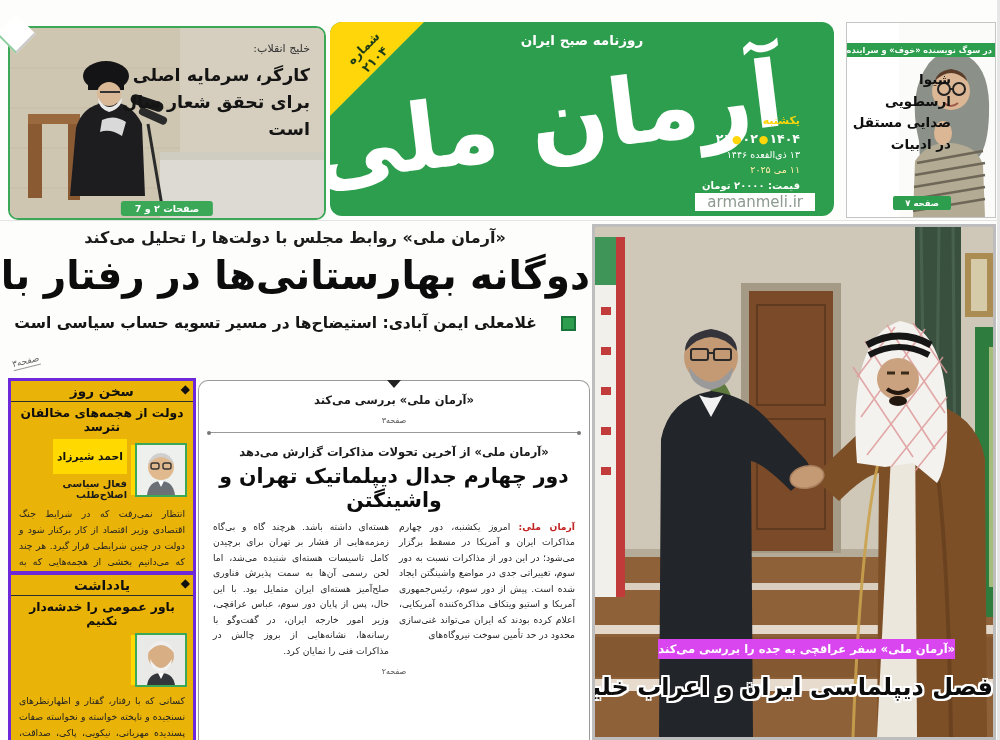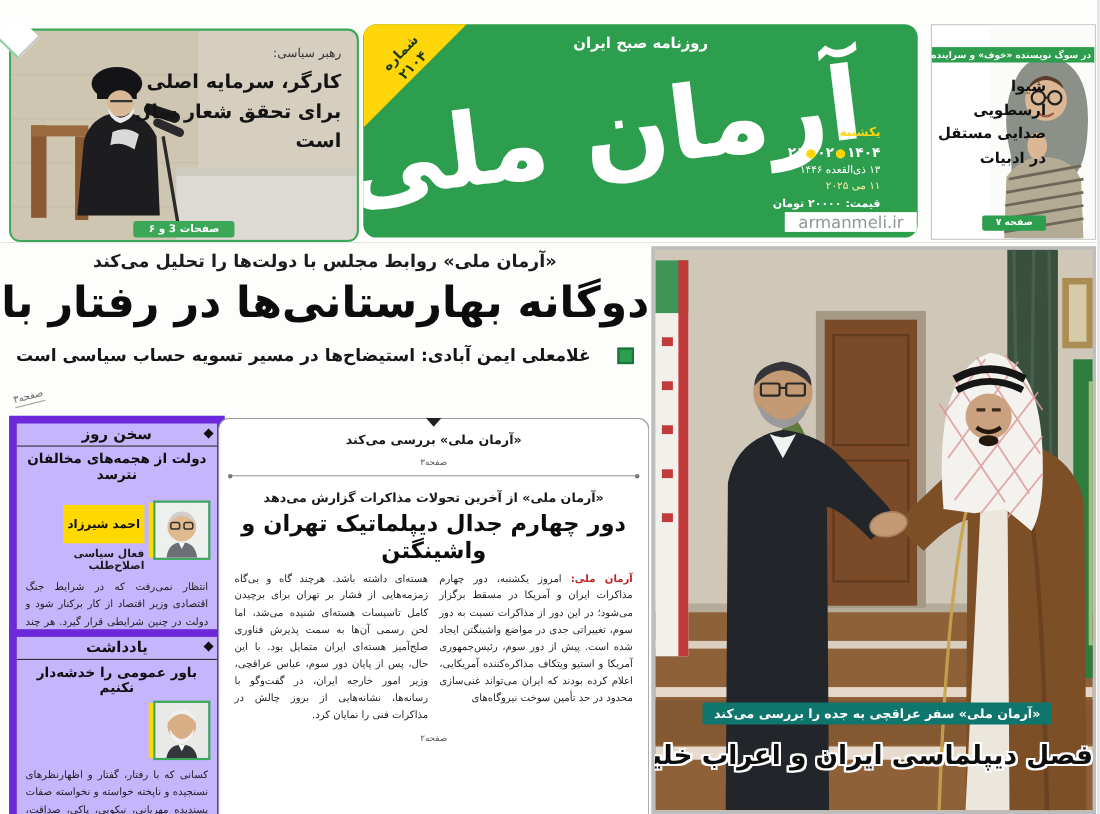--- a/index.html
+++ b/index.html
@@ -29,21 +29,21 @@
                 font-size:13.5px;font-weight:bold;white-space:nowrap;}
   .mast-title{position:absolute;top:52%;left:43%;transform:translate(-50%,-50%) rotate(-7deg);
               font-size:92px;font-weight:bold;color:#fff;white-space:nowrap;line-height:1;}
   .mast-dates{position:absolute;right:34px;top:90px;text-align:right;color:#fff;line-height:1.55;}
   .weekday{color:#ffd60a;font-size:11px;font-weight:bold;}
   .date-nums{font-size:12.5px;font-weight:bold;direction:rtl;}
   .date-nums .dot{color:#ffd60a;font-size:11px;padding:0 1px;}
   .hijri{font-size:9.5px;}
   .greg{font-size:9.5px;color:#ffeea8;}
   .price{font-size:10px;font-weight:bold;}
-  .website{position:absolute;right:1px;bottom:5px;background:#fff;color:#8d9a90;font-size:15px;
+  .website{position:absolute;right:19px;bottom:5px;background:#fff;color:#8d9a90;font-size:15px;
            padding:0 12px;direction:ltr;cursor:pointer;}
 
   .culture-box{position:absolute;left:846px;top:22px;width:148px;height:194px;background:#fff;
                border:1px solid #c5c5c5;overflow:hidden;}
   .culture-box svg{position:absolute;right:0;top:0;}
   .culture-kicker{position:absolute;top:20px;left:0;right:0;background:#2d9e4e;color:#fff;font-size:8.2px;
                   font-weight:bold;padding:2px 3px;text-align:center;white-space:nowrap;z-index:3;}
   .culture-headline{position:absolute;top:46px;right:44px;left:2px;text-align:right;font-size:13.5px;
                     font-weight:bold;line-height:1.6;color:#101010;z-index:3;}
   .culture-headline span{display:block;}
@@ -58,32 +58,32 @@
   .lead-headline{margin-top:6px;font-size:39px;font-weight:800;letter-spacing:-1px;color:#0c0c0c;
                  white-space:nowrap;}
   .lead-sub{margin-top:16px;display:flex;align-items:center;justify-content:center;gap:24px;
             font-size:15.5px;font-weight:bold;color:#161616;}
   .green-square{width:11px;height:11px;background:#2d9e4e;border:2px solid #19753a;display:inline-block;}
 
   .page3-marker{position:absolute;left:12px;top:356px;transform:rotate(-14deg);font-size:9px;color:#666;
                 border-bottom:1px solid #999;padding-bottom:1px;}
 
   
-  .opinion{position:absolute;left:8px;width:182px;border:7px solid #6d28d9;background:#c4b5fd;overflow:hidden;}
+  .opinion{position:absolute;left:8px;width:182px;border:3px solid #6d28d9;background:#eab308;overflow:hidden;}
   .op1{top:378px;height:190px;}
   .op2{top:572px;height:168px;border-bottom:none;}
   .sec-head{position:relative;border-bottom:1.5px solid #2e2e2e;text-align:center;font-size:13.5px;
             font-weight:bold;padding:2px 0;color:#111;}
   .diamond{position:absolute;right:3px;top:1px;font-size:12px;color:#111;}
   .op-title{text-align:center;font-weight:bold;font-size:12.3px;padding:4px 2px 2px;color:#0e0e0e;}
   .author-row{display:flex;align-items:center;justify-content:flex-start;padding:3px 6px;gap:0;}
   .author-photo{width:48px;height:50px;border:2px solid #3aa857;flex:0 0 auto;}
   .ybar{width:4px;height:50px;background:#ffd900;flex:0 0 auto;margin-left:4px;}
   .author-meta{flex:1;text-align:right;padding-left:4px;}
-  .author-name{display:inline-block;background:#ffd900;font-size:10.8px;font-weight:bold;padding:11px 4px;color:#111;margin-top:16px;}
+  .author-name{display:inline-block;background:#ffd900;font-size:10.8px;font-weight:bold;padding:11px 4px;color:#111;}
   .author-role{font-size:9.8px;font-weight:bold;margin-top:4px;color:#1a1a1a;}
   .op-body{padding:3px 8px;font-size:9.3px;line-height:1.72;text-align:justify;color:#222;}
 
   
   .center-box{position:absolute;left:198px;top:380px;width:390px;height:360px;border:1px solid #9a9a9a;
               border-bottom:none;border-radius:10px 10px 0 0;background:#fff;}
   .tri-marker{position:absolute;top:-1px;left:50%;transform:translateX(-50%);width:0;height:0;
               border-left:7px solid transparent;border-right:7px solid transparent;border-top:8px solid #222;}
   .c-kicker{text-align:center;font-size:11.5px;font-weight:bold;color:#1a1a1a;margin-top:12px;}
   .c-headline{text-align:center;font-size:26px;font-weight:800;color:#0c0c0c;margin-top:5px;letter-spacing:-0.5px;}
@@ -93,22 +93,22 @@
   .rule::before,.rule::after{content:"";position:absolute;top:-2.5px;width:4px;height:4px;background:#777;border-radius:50%;}
   .rule::before{right:-2px;} .rule::after{left:-2px;}
   .body-cols{display:flex;gap:10px;padding:7px 14px 0;}
   .bcol{flex:1;font-size:9.2px;line-height:1.68;text-align:justify;color:#1f1f1f;}
   .lead-label{color:#c22222;font-weight:bold;}
 
   
   .photo-box{position:absolute;left:592px;top:224px;width:404px;height:516px;border:3px solid #bdbdbd;
              box-sizing:border-box;overflow:hidden;background:#cfc8b9;}
   .photo-box > svg{position:absolute;inset:0;}
-  .photo-kicker{position:absolute;right:38px;bottom:78px;background:#0f766e;color:#fff;font-size:11.5px;
-                font-weight:bold;padding:3px 10px;white-space:nowrap;z-index:3;text-align:center;}
+  .photo-kicker{position:absolute;right:38px;bottom:78px;background:#d946ef;color:#fff;font-size:11.5px;
+                font-weight:bold;padding:3px 0;white-space:nowrap;z-index:3;text-align:center;}
   .photo-headline{position:absolute;left:0;right:0;bottom:36px;text-align:center;font-size:24px;font-weight:800;
                   color:#0d0d0d;z-index:3;white-space:nowrap;
                   text-shadow:-2px -2px 0 #fff,2px -2px 0 #fff,-2px 2px 0 #fff,2px 2px 0 #fff,
                               0 -2px 0 #fff,0 2px 0 #fff,-2px 0 0 #fff,2px 0 0 #fff;}
 </style>
 </head>
 <body>
 
 <div class="page">
   <div class="page-edge"></div>
@@ -134,23 +134,23 @@
       <ellipse cx="96" cy="48" rx="23" ry="15" fill="#141416"></ellipse>
       <rect x="78" y="52" width="36" height="10" fill="#141416"></rect>
       <circle cx="99" cy="66" r="12" fill="#d8b896"></circle>
       <path d="M88 70 Q99 88 112 70 Q112 80 99 84 Q88 80 88 70" fill="#e9e9e9"></path>
       <line x1="90" y1="64" x2="110" y2="64" stroke="#333" stroke-width="2"></line>
       <path d="M92 92 Q104 86 116 94 L112 108 Q100 100 90 104 Z" fill="#d9d9d9"></path>
       <line x1="152" y1="178" x2="138" y2="96" stroke="#2a2a2a" stroke-width="3"></line>
       <rect x="120" y="70" width="34" height="10" rx="5" transform="rotate(18 137 75)" fill="#1a1a1a"></rect>
       <rect x="128" y="84" width="30" height="8" rx="4" transform="rotate(24 143 88)" fill="#2a2a2a"></rect>
     </svg>
-    <div class="leader-kicker">رهبر سیاسی:</div>
+    <div class="leader-kicker">خلیج انقلاب:</div>
     <div class="leader-headline">کارگر، سرمایه اصلی برای تحقق شعار سال است</div>
-    <div class="green-pill">صفحات 3 و ۶</div>
+    <div class="green-pill">صفحات ۲ و 7</div>
   </div>
 
   <div class="masthead">
     <div class="issue-corner"></div>
     <div class="issue-text">
       <span>شماره</span><br>
       <span>۲۱۰۴</span>
     </div>
     <div class="mast-tagline">روزنامه صبح ایران</div>
     <div class="mast-title">آرمان ملی</div>

